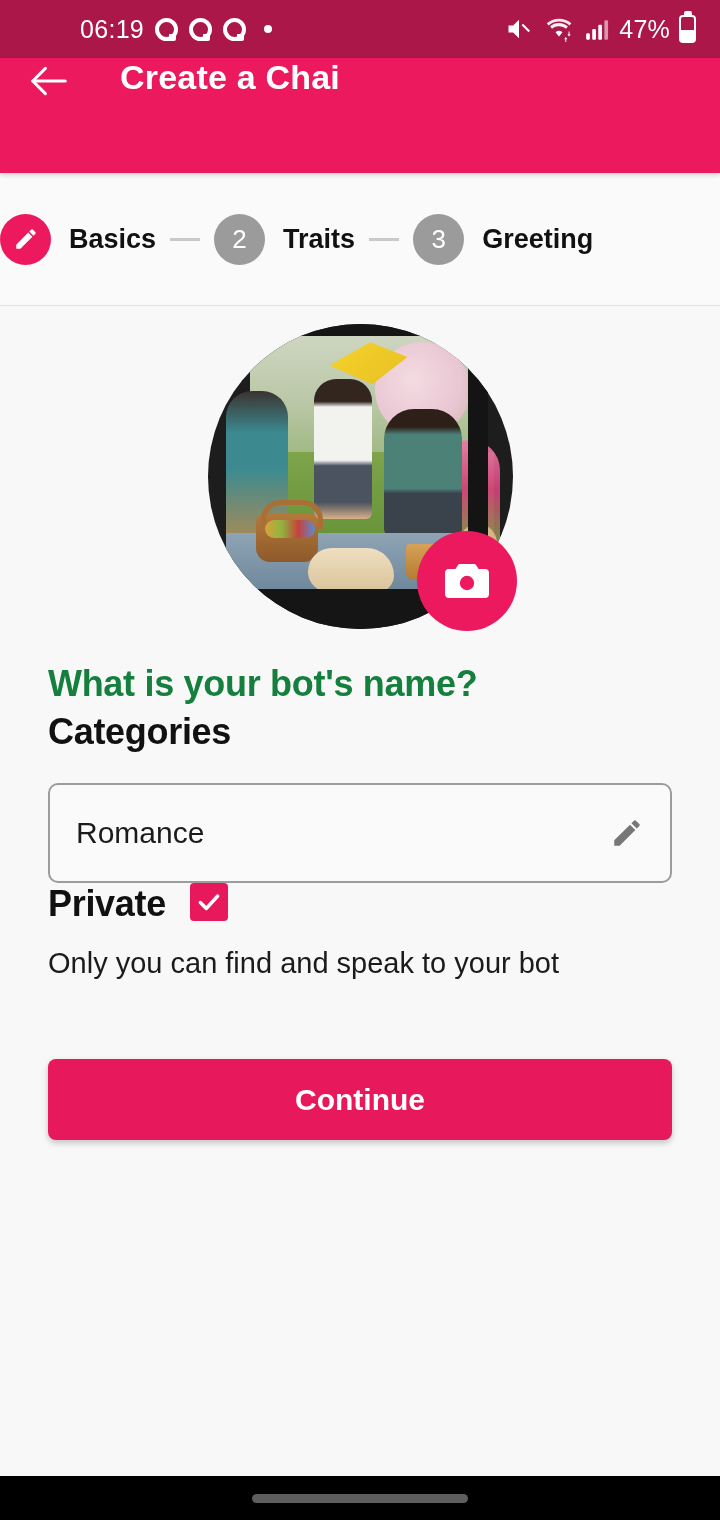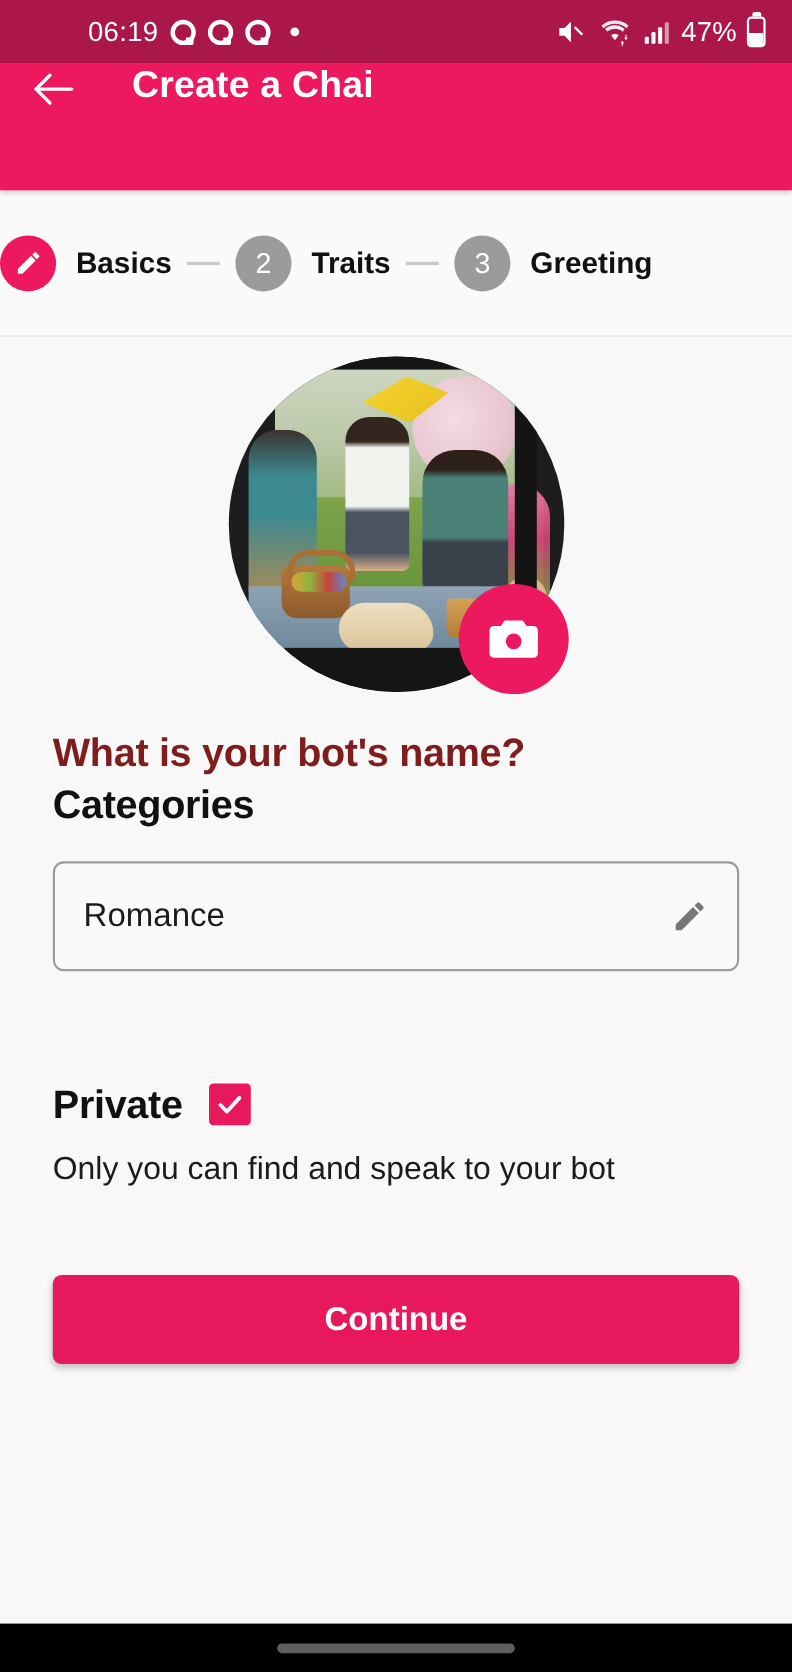--- a/index.html
+++ b/index.html
@@ -149,40 +149,40 @@
   .scene .bar-top { position: absolute; left: 0; right: 0; top: 0; height: 4%; background: #151515; }
 
   .camera-fab {
     position: absolute; right: -4px; bottom: -2px;
     width: 100px; height: 100px; border-radius: 50%; background: #ec195f;
     display: flex; align-items: center; justify-content: center;
   }
 
   
   .content { padding: 0 48px; }
-  .q-title { font-size: 36px; font-weight: 700; color: #7f1d1d; margin-top: 34px; letter-spacing: -.3px; }
+  .q-title { font-size: 36px; font-weight: 700; color: #15803d; margin-top: 34px; letter-spacing: -.3px; }
 
   .name-input {
     margin-top: 30px; height: 112px; border: 3px solid #e11b5e; border-radius: 10px;
     background: #fafafa; display: flex; align-items: center; padding: 0 26px;
   }
   .name-value { font-size: 31px; color: #1a1a1a; }
   .caret { display: inline-block; width: 3px; height: 36px; background: #e11b5e; margin-left: 2px; vertical-align: -6px; }
   .counter { text-align: right; font-size: 24px; color: #6d6d6d; margin-top: 12px; }
 
   .section-title { font-size: 36px; font-weight: 700; color: #111; margin-top: 6px; letter-spacing: -.3px; }
 
   .category-field {
     margin-top: 30px; height: 100px; border: 2px solid #9c9c9c; border-radius: 10px;
     background: #fafafa; display: flex; align-items: center; justify-content: space-between;
     padding: 0 26px;
   }
   .category-value { font-size: 30px; color: #1b1b1b; }
 
-  .private-row { display: flex; align-items: center; gap: 24px; margin-top: 100px; }
+  .private-row { display: flex; gap: 24px; }
   .private-label { font-size: 36px; font-weight: 700; color: #111; letter-spacing: -.3px; }
   .checkbox {
     width: 38px; height: 38px; border-radius: 4px; background: #e8185c;
     display: flex; align-items: center; justify-content: center;
   }
   .private-sub { font-size: 29px; color: #1b1b1b; margin-top: 22px; }
 
   .continue-btn {
     margin: 79px 0 0; height: 81px; background: #e8185c; border-radius: 8px;
     display: flex; align-items: center; justify-content: center;

